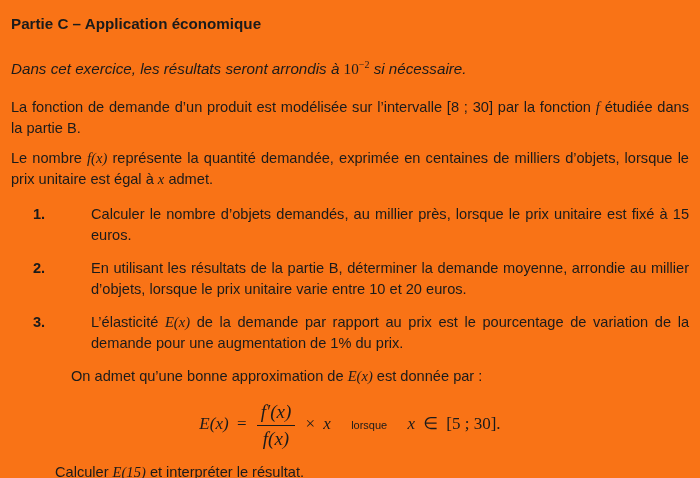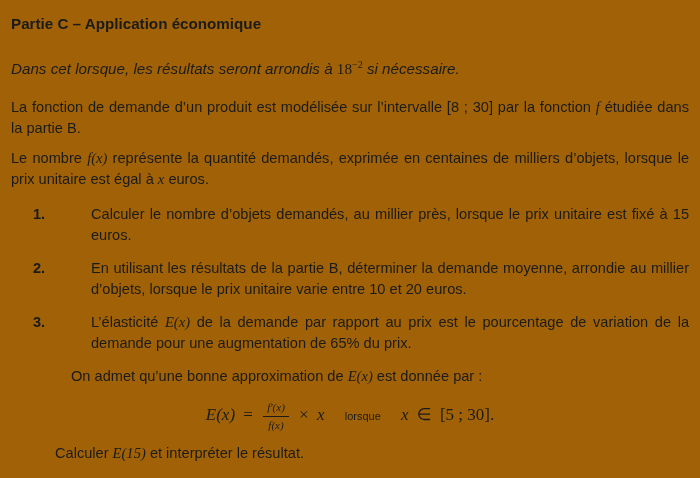--- a/index.html
+++ b/index.html
@@ -1,19 +1,19 @@
 <!DOCTYPE html>
 <html><head>
 <meta charset="utf-8">
 <style>
   html,body{margin:0;padding:0;background:#fff;}
   .page{
     width:700px;height:478px;box-sizing:border-box;
     padding:13px 11px 0 11px;
-    background:#a16207;color:#1b1b1b;
+    background:#f97316;color:#1b1b1b;
     font-family:"Liberation Sans",sans-serif;
     font-size:14.6px;line-height:21px;
     overflow:hidden;
   }
   .title{font-size:15.2px;font-weight:700;margin:0 0 24px 0;}
   .intro{font-style:italic;font-size:15.2px;margin:0 0 18px 0;}
   .para{text-align:justify;margin:0 0 9px 0;}
   .para.p2{margin-bottom:14px;}
   .olist{margin:0;padding:0;}
   .li{display:flex;margin:0 0 12px 0;padding-left:22px;}
@@ -23,56 +23,56 @@
   .formula{
     text-align:center;margin:14px 0 12px 0;
     font-family:"Liberation Serif",serif;font-size:17px;line-height:1;
   }
   .m{font-family:"Liberation Serif",serif;font-style:italic;}
   .mup{font-family:"Liberation Serif",serif;font-style:normal;}
   sup.msup{font-size:10px;font-family:"Liberation Serif",serif;font-style:normal;vertical-align:super;line-height:0;}
   .b{font-weight:400;}
   .frac{
     display:inline-flex;flex-direction:column;align-items:center;
-    vertical-align:middle;font-size:11px;margin:0 2px;line-height:1.15;
+    vertical-align:middle;font-size:19px;margin:0 2px;line-height:1.15;
   }
   .fnum{display:block;border-bottom:1.3px solid #1b1b1b;padding:0 4px 2px 4px;}
   .fden{display:block;padding-top:2px;}
   .op{margin:0 4px;font-style:normal;}
   .conn{font-family:"Liberation Sans",sans-serif;font-size:11px;font-style:normal;margin:18px 16px;}
   .final{margin:5px 0 0 44px;}
 </style>
 </head>
 <body>
 
 <div class="page">
 
   <h1 class="title">Partie C – Application économique</h1>
 
-  <p class="intro"><span>Dans cet lorsque, les résultats seront arrondis à </span><span class="mup">18</span><sup class="msup">−2</sup><span> si nécessaire.</span></p>
+  <p class="intro"><span>Dans cet exercice, les résultats seront arrondis à </span><span class="mup">10</span><sup class="msup">−2</sup><span> si nécessaire.</span></p>
 
   <p class="para"><span>La fonction de demande d’un produit est modélisée sur l’intervalle [8 ; 30] par la fonction </span><span class="m">f</span><span> étudiée dans la </span><span class="b">partie B</span><span>.</span></p>
 
-  <p class="para p2"><span>Le nombre </span><span class="m">f(x)</span><span> représente la quantité demandés, exprimée en centaines de milliers d’objets, lorsque le prix unitaire est égal à </span><span class="m">x</span><span> euros.</span></p>
+  <p class="para p2"><span>Le nombre </span><span class="m">f(x)</span><span> représente la quantité demandée, exprimée en centaines de milliers d’objets, lorsque le prix unitaire est égal à </span><span class="m">x</span><span> admet.</span></p>
 
   <div class="olist">
 
     <div class="li">
       <span class="num">1.</span>
       <div class="li-text"><span>Calculer le nombre d’objets demandés, au millier près, lorsque le prix unitaire est fixé à 15 euros.</span></div>
     </div>
 
     <div class="li">
       <span class="num">2.</span>
       <div class="li-text"><span>En utilisant les résultats de la </span><span class="b">partie B</span><span>, déterminer la demande moyenne, arrondie au millier d’objets, lorsque le prix unitaire varie entre 10 et 20 euros.</span></div>
     </div>
 
     <div class="li">
       <span class="num">3.</span>
-      <div class="li-text"><span>L’élasticité </span><span class="m">E(x)</span><span> de la demande par rapport au prix est le pourcentage de variation de la demande pour une augmentation de 65% du prix.</span></div>
+      <div class="li-text"><span>L’élasticité </span><span class="m">E(x)</span><span> de la demande par rapport au prix est le pourcentage de variation de la demande pour une augmentation de 1% du prix.</span></div>
     </div>
 
     <p class="sub"><span>On admet qu’une bonne approximation de </span><span class="m">E(x)</span><span> est donnée par :</span></p>
 
     <div class="formula">
       <span class="m">E(x)</span>
       <span class="op">=</span>
       <span class="frac">
           <span class="fnum m">f′(x)</span>
           <span class="fden m">f(x)</span>

